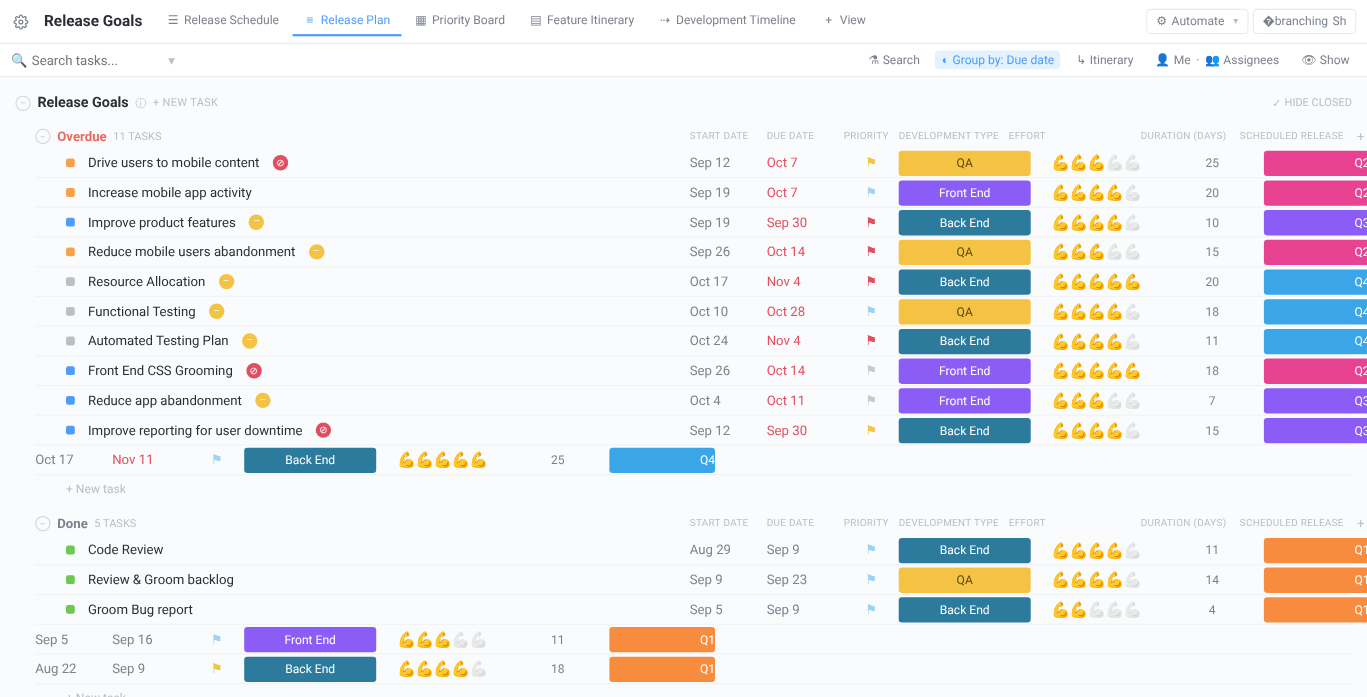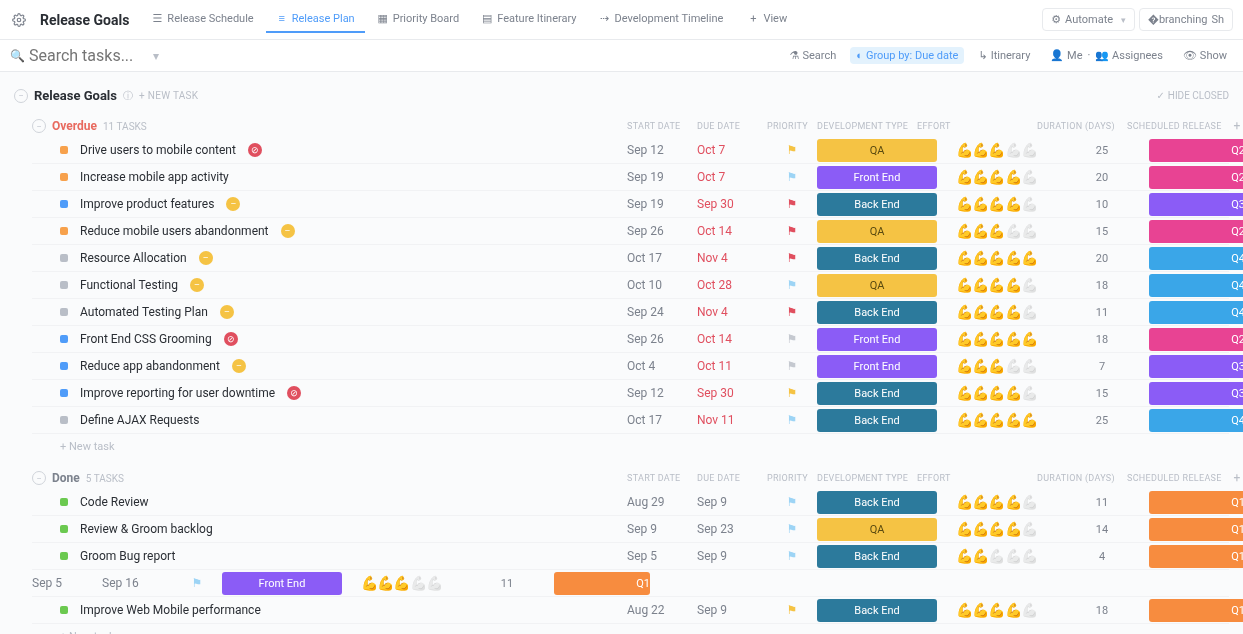--- a/index.html
+++ b/index.html
@@ -8,21 +8,21 @@
 .gear{width:18px;height:18px;display:flex;align-items:center;justify-content:center;color:#7c828d}
 .page-title{font-weight:700;font-size:14px;margin:0 8px;color:#2a2e34}
 .tabs{display:flex;gap:2px}
 .tab{display:flex;align-items:center;gap:4px;padding:6px 10px;color:#7c828d;cursor:pointer;border-bottom:2px solid transparent;font-size:11px}
 .tab.active{color:#4f9cf9;border-bottom-color:#4f9cf9}
 .tab-icon{width:12px;height:12px;display:inline-flex;align-items:center;justify-content:center}
 .spacer{flex:1}
 .top-btn{display:flex;align-items:center;gap:4px;padding:4px 8px;border:1px solid #e8eaed;border-radius:4px;color:#7c828d;cursor:pointer;font-size:11px}
 .searchbar{display:flex;align-items:center;padding:6px 10px;border-bottom:1px solid #e8eaed;background:#fff;gap:8px}
 .search-wrap{display:flex;align-items:center;gap:4px;color:#b9bec7;flex:0 0 160px}
-.search-input{border:none;outline:none;font-size:16px;color:#7c828d;background:transparent;width:120px}
+.search-input{border:none;outline:none;font-size:12px;color:#7c828d;background:transparent;width:120px}
 .tool{color:#7c828d;font-size:11px;cursor:pointer;display:flex;align-items:center;gap:3px;padding:2px 6px}
 .tool.active{background:#e3f2fd;color:#4f9cf9;border-radius:4px}
 .content{padding:10px 14px}
 .section-head{display:flex;align-items:center;gap:6px;padding:6px 0}
 .section-title{font-weight:700;font-size:13px;color:#2a2e34}
 .info-icon{color:#b9bec7;font-size:10px}
 .new-task-btn{color:#b9bec7;font-size:10px;cursor:pointer;text-transform:uppercase;letter-spacing:.3px}
 .hide-closed{margin-left:auto;color:#b9bec7;font-size:10px;display:flex;align-items:center;gap:3px}
 .group{margin:6px 0 14px 18px}
 .group-head{display:flex;align-items:center;padding:4px 0}
@@ -333,21 +333,21 @@
             <div class="rel-badge rel-q4">Q4</div>
           </div>
           <div class="c-plus"></div>
         </div>
         <div class="row">
           <div class="name-cell">
             <span class="sq grey"></span>
             <span class="task-link">Automated Testing Plan</span>
             <span class="status-dot sd-yellow">–</span>
           </div>
-          <div class="date grey c-start">Sep 24</div>
+          <div class="date grey c-start">Oct 24</div>
           <div class="date red c-due">Nov 4</div>
           <div class="flag r c-prio">⚑</div>
           <div class="c-dev">
             <div class="dev-badge dev-be">Back End</div>
           </div>
           <div class="effort c-effort">
             <span class="muscle">💪</span>
             <span class="muscle">💪</span>
             <span class="muscle">💪</span>
             <span class="muscle">💪</span>
@@ -428,24 +428,20 @@
             <span class="muscle">💪</span>
             <span class="muscle dim">💪</span>
           </div>
           <div class="dur c-dur">15</div>
           <div class="c-rel">
             <div class="rel-badge rel-q3">Q3</div>
           </div>
           <div class="c-plus"></div>
         </div>
         <div class="row">
-          <div class="name-cell">
-            <span class="sq grey"></span>
-            <span class="task-link">Define AJAX Requests</span>
-          </div>
           <div class="date grey c-start">Oct 17</div>
           <div class="date red c-due">Nov 11</div>
           <div class="flag b c-prio">⚑</div>
           <div class="c-dev">
             <div class="dev-badge dev-be">Back End</div>
           </div>
           <div class="effort c-effort">
             <span class="muscle">💪</span>
             <span class="muscle">💪</span>
             <span class="muscle">💪</span>
@@ -562,24 +558,20 @@
             <span class="muscle dim">💪</span>
             <span class="muscle dim">💪</span>
           </div>
           <div class="dur c-dur">11</div>
           <div class="c-rel">
             <div class="rel-badge rel-q1">Q1</div>
           </div>
           <div class="c-plus"></div>
         </div>
         <div class="row">
-          <div class="name-cell">
-            <span class="sq green"></span>
-            <span class="task-link">Improve Web Mobile performance</span>
-          </div>
           <div class="date grey c-start">Aug 22</div>
           <div class="date grey c-due">Sep 9</div>
           <div class="flag y c-prio">⚑</div>
           <div class="c-dev">
             <div class="dev-badge dev-be">Back End</div>
           </div>
           <div class="effort c-effort">
             <span class="muscle">💪</span>
             <span class="muscle">💪</span>
             <span class="muscle">💪</span>

